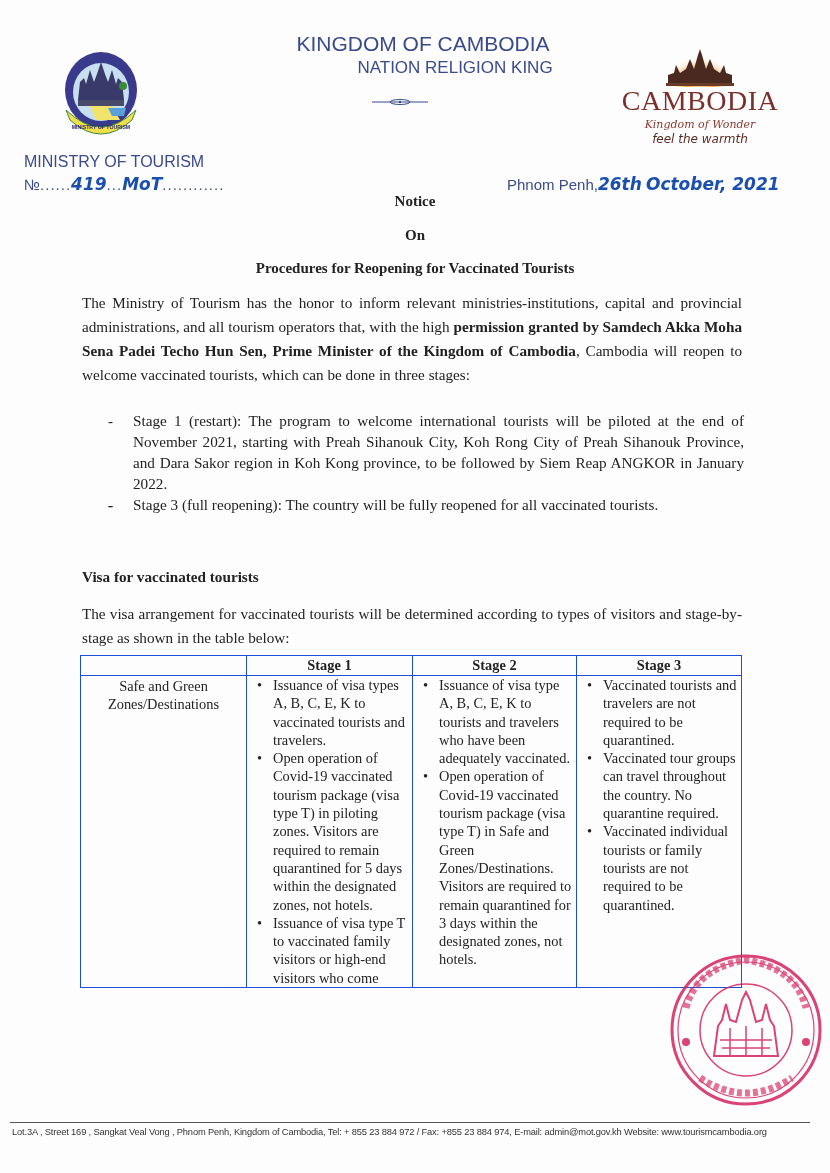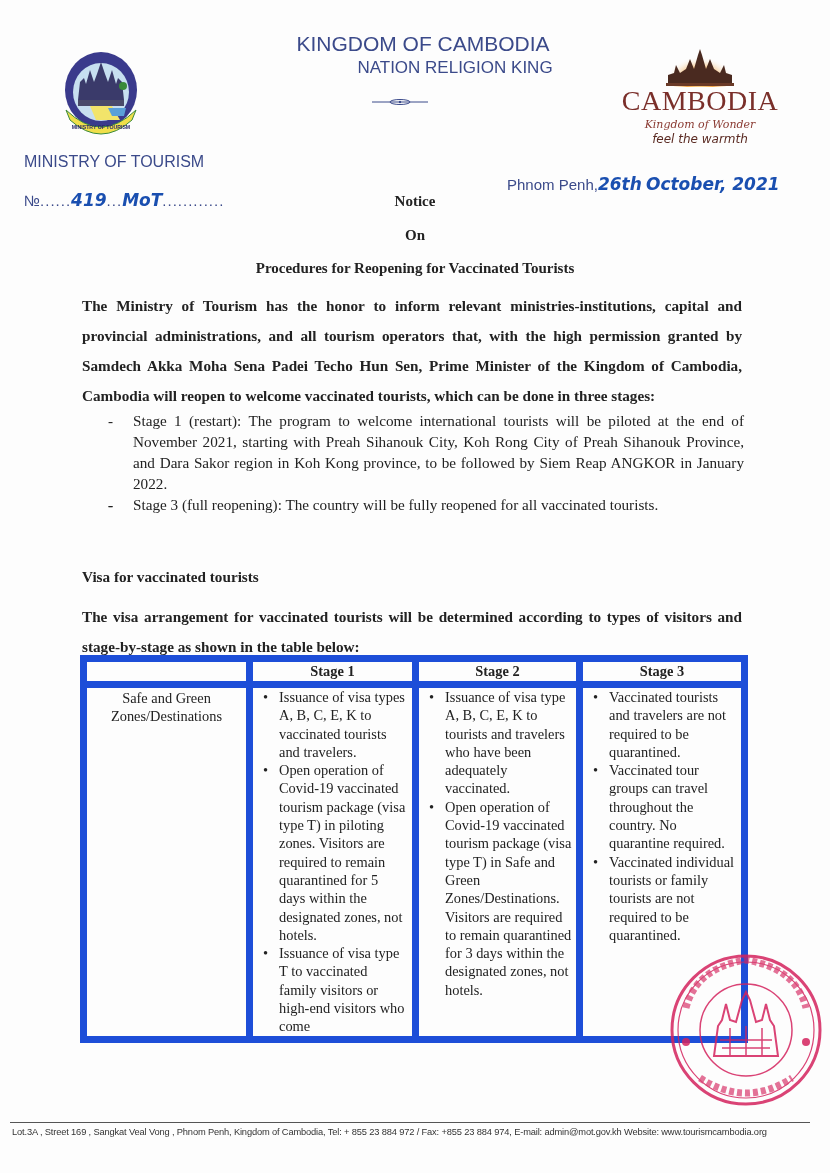--- a/index.html
+++ b/index.html
@@ -8,32 +8,32 @@
   .hdr-title { left: 8px; width: 830px; text-align: center; font-family: "Liberation Sans", sans-serif; color: #3b4a8a; }
   .hdr-title.l1 { top: 32px; font-size: 21px; }
   .hdr-title.l2 { top: 58px; font-size: 17px; margin-left: 32px; }
   .ornament { left: 372px; top: 99px; width: 56px; height: 6px; }
   .ministry-logo { left: 60px; top: 48px; width: 82px; height: 90px; }
   .brand-logo { left: 610px; top: 45px; width: 180px; height: 110px; text-align: center; }
   .brand-name { position: absolute; left: 0; top: 40px; width: 180px; font-family: "Liberation Serif", serif; font-size: 28px; color: #7a2f2a; letter-spacing: 0.5px; }
   .brand-tag1 { position: absolute; left: 0; top: 73px; width: 180px; font-family: "DejaVu Serif", serif; font-style: italic; font-size: 11px; color: #8a3a32; }
   .brand-tag2 { position: absolute; left: 0; top: 87px; width: 180px; font-family: "DejaVu Sans", sans-serif; font-style: italic; font-size: 12px; color: #5a2a22; }
   .ministry-name { left: 24px; top: 153px; font-family: "Liberation Sans", sans-serif; font-size: 16px; color: #3b4a8a; }
-  .ref-no { left: 24px; top: 190px; font-family: "Liberation Sans", sans-serif; font-size: 15px; color: #3b4a8a; white-space: nowrap; }
+  .ref-no { left: 24px; top: 174px; font-family: "Liberation Sans", sans-serif; font-size: 15px; color: #3b4a8a; white-space: nowrap; }
   .handwrite { font-family: "DejaVu Sans", sans-serif; font-weight: bold; color: #1a4fb0; font-size: 17px; font-style: italic; }
   .dots { color: #3b4a8a; letter-spacing: 1px; }
   .place-date { left: 507px; top: 174px; font-family: "Liberation Sans", sans-serif; font-size: 15px; color: #3b4a8a; white-space: nowrap; }
   .center-title { left: 0; width: 830px; text-align: center; font-weight: bold; font-size: 15px; color: #222; }
-  .body-text { left: 82px; width: 660px; font-size: 15.2px; line-height: 30px; text-align: justify; font-weight: bold; }
+  .body-text { left: 82px; width: 660px; font-size: 15.2px; line-height: 24px; text-align: justify; }
   .stages { left: 108px; width: 636px; font-size: 15.2px; line-height: 21px; margin: 0; padding: 0; list-style: none; }
   .stages li { position: relative; padding-left: 25px; text-align: justify; }
   .stages li .dash { position: absolute; left: 0; top: 0; }
   .section-title { left: 82px; top: 568px; font-weight: bold; font-size: 15.2px; }
   table.visa { position: absolute; left: 80px; top: 655px; width: 661px; border-collapse: collapse; font-size: 14.4px; line-height: 18.3px; table-layout: fixed; }
-  table.visa th, table.visa td { border: 7px solid #1d4ed8; vertical-align: top; padding: 0 4px; margin-left: 16px; }
+  table.visa th, table.visa td { border: 1px solid #1d4ed8; vertical-align: top; padding: 0 4px; margin-left: 16px; }
   table.visa th { font-weight: bold; text-align: center; height: 19px; padding: 0; }
   table.visa td.rowlabel { text-align: center; padding-top: 1px; }
   table.visa ul { margin: 0; padding: 0 0 0 22px; list-style: none; }
   table.visa ul li { position: relative; }
   table.visa ul li::before { content: "\2022"; position: absolute; left: -16px; }
   .stamp { left: 656px; top: 948px; width: 168px; height: 158px; }
   .footer-rule { left: 10px; top: 1122px; width: 800px; height: 1px; background: #555; }
   .footer { left: 12px; top: 1127px; width: 810px; font-family: "Liberation Sans", sans-serif; font-size: 9.3px; color: #333; white-space: nowrap; letter-spacing: -0.15px; }
 </style>
 </head>

